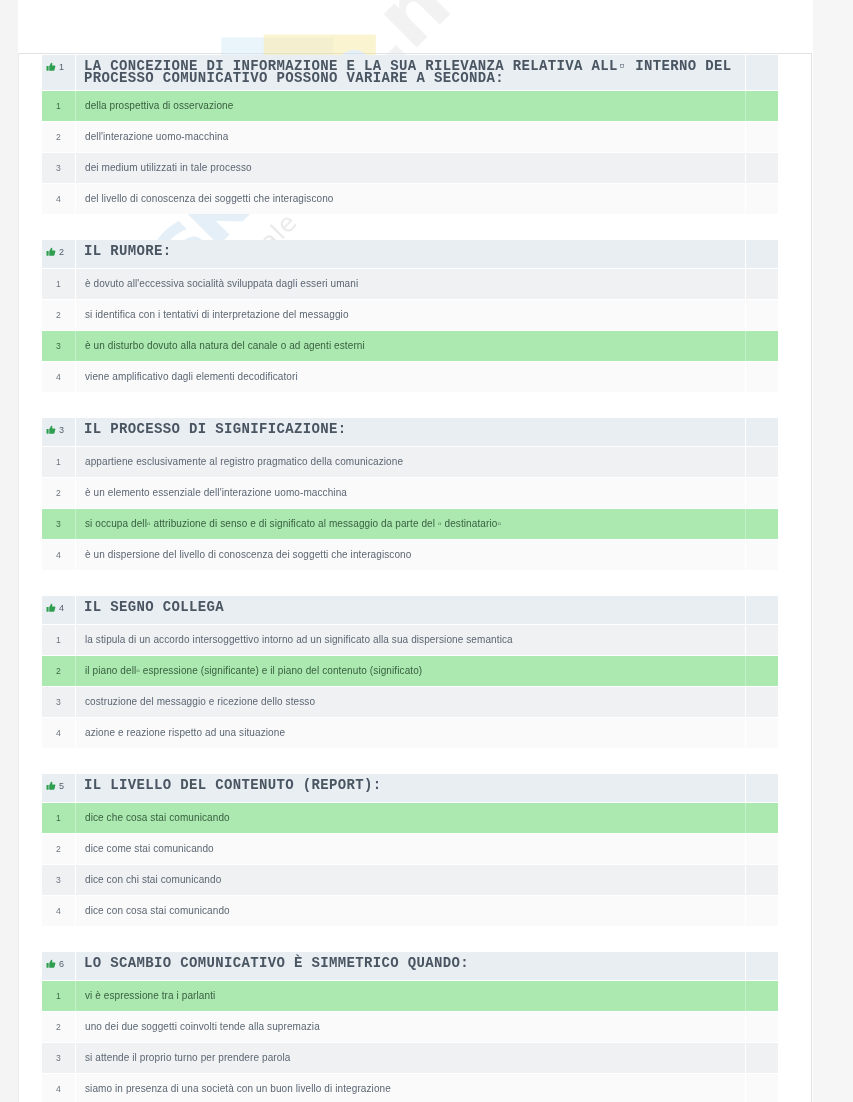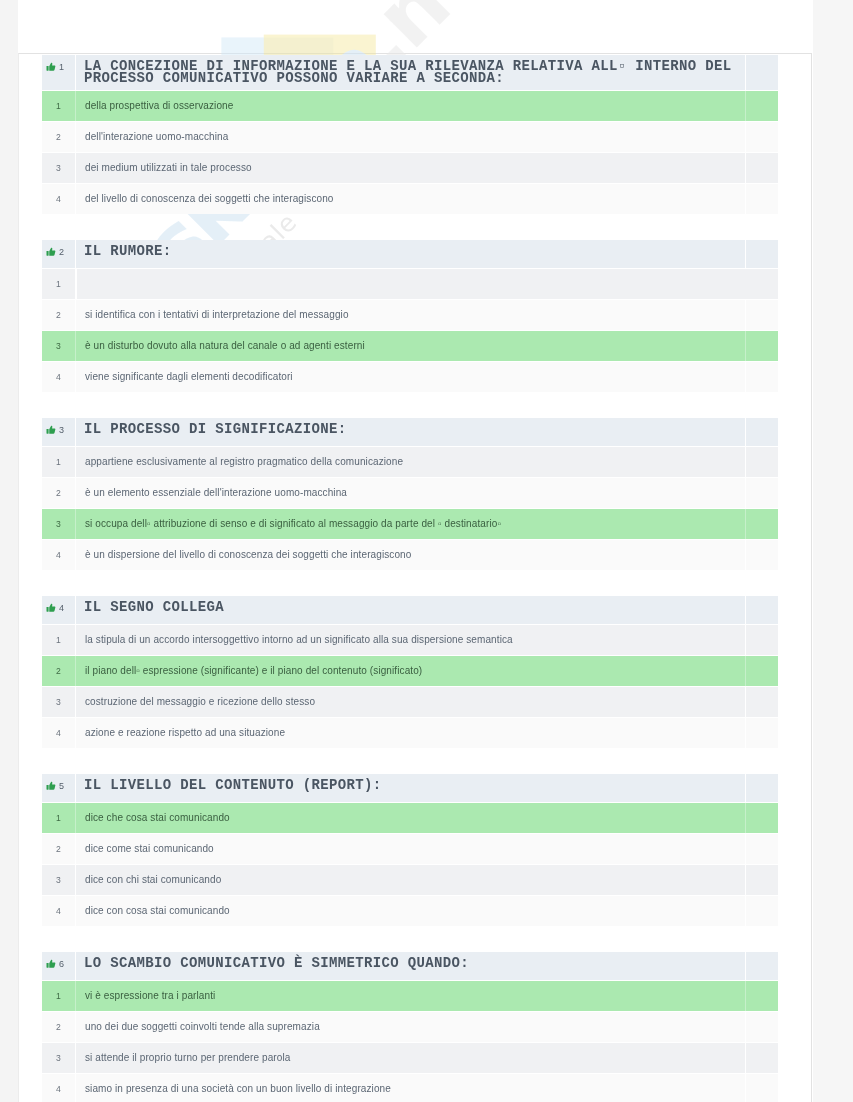--- a/index.html
+++ b/index.html
@@ -266,35 +266,36 @@
                 <rect x="0.8" y="6.4" width="3.4" height="7.5" rx="0.7" fill="#2e9e4f"></rect>
               </svg>
             </span>
             <span class="q-num">2</span>
           </div>
           <div class="q-text">IL RUMORE:</div>
           <div class="q-tail"></div>
         </div>
         <div class="opt-row bg-a">
           <div class="opt-num">1</div>
+          <div class="opt-text">è dovuto all'eccessiva socialità sviluppata dagli esseri umani</div>
           <div class="opt-tail"></div>
         </div>
         <div class="opt-row bg-b">
           <div class="opt-num">2</div>
           <div class="opt-text">si identifica con i tentativi di interpretazione del messaggio</div>
           <div class="opt-tail"></div>
         </div>
         <div class="opt-row correct">
           <div class="opt-num">3</div>
           <div class="opt-text">è un disturbo dovuto alla natura del canale o ad agenti esterni</div>
           <div class="opt-tail"></div>
         </div>
         <div class="opt-row bg-b last">
           <div class="opt-num">4</div>
-          <div class="opt-text">viene significante dagli elementi decodificatori</div>
+          <div class="opt-text">viene amplificativo dagli elementi decodificatori</div>
           <div class="opt-tail"></div>
         </div>
       </div>
       <div class="question-block">
         <div class="q-header">
           <div class="q-idx">
             <span class="thumb-icon">
               <svg width="10" height="10" viewBox="0 0 16 16" xmlns="http://www.w3.org/2000/svg">
                 <path d="M5.2 6.6 L8.0 1.6 C8.6 0.6 10.2 1.0 10.1 2.3 L9.8 5.6 L13.6 5.6 C14.6 5.6 15.2 6.5 14.9 7.4 L13.5 12.6 C13.3 13.4 12.6 13.9 11.8 13.9 L5.2 13.9 Z" fill="#2e9e4f"></path>
                 <rect x="0.8" y="6.4" width="3.4" height="7.5" rx="0.7" fill="#2e9e4f"></rect>

